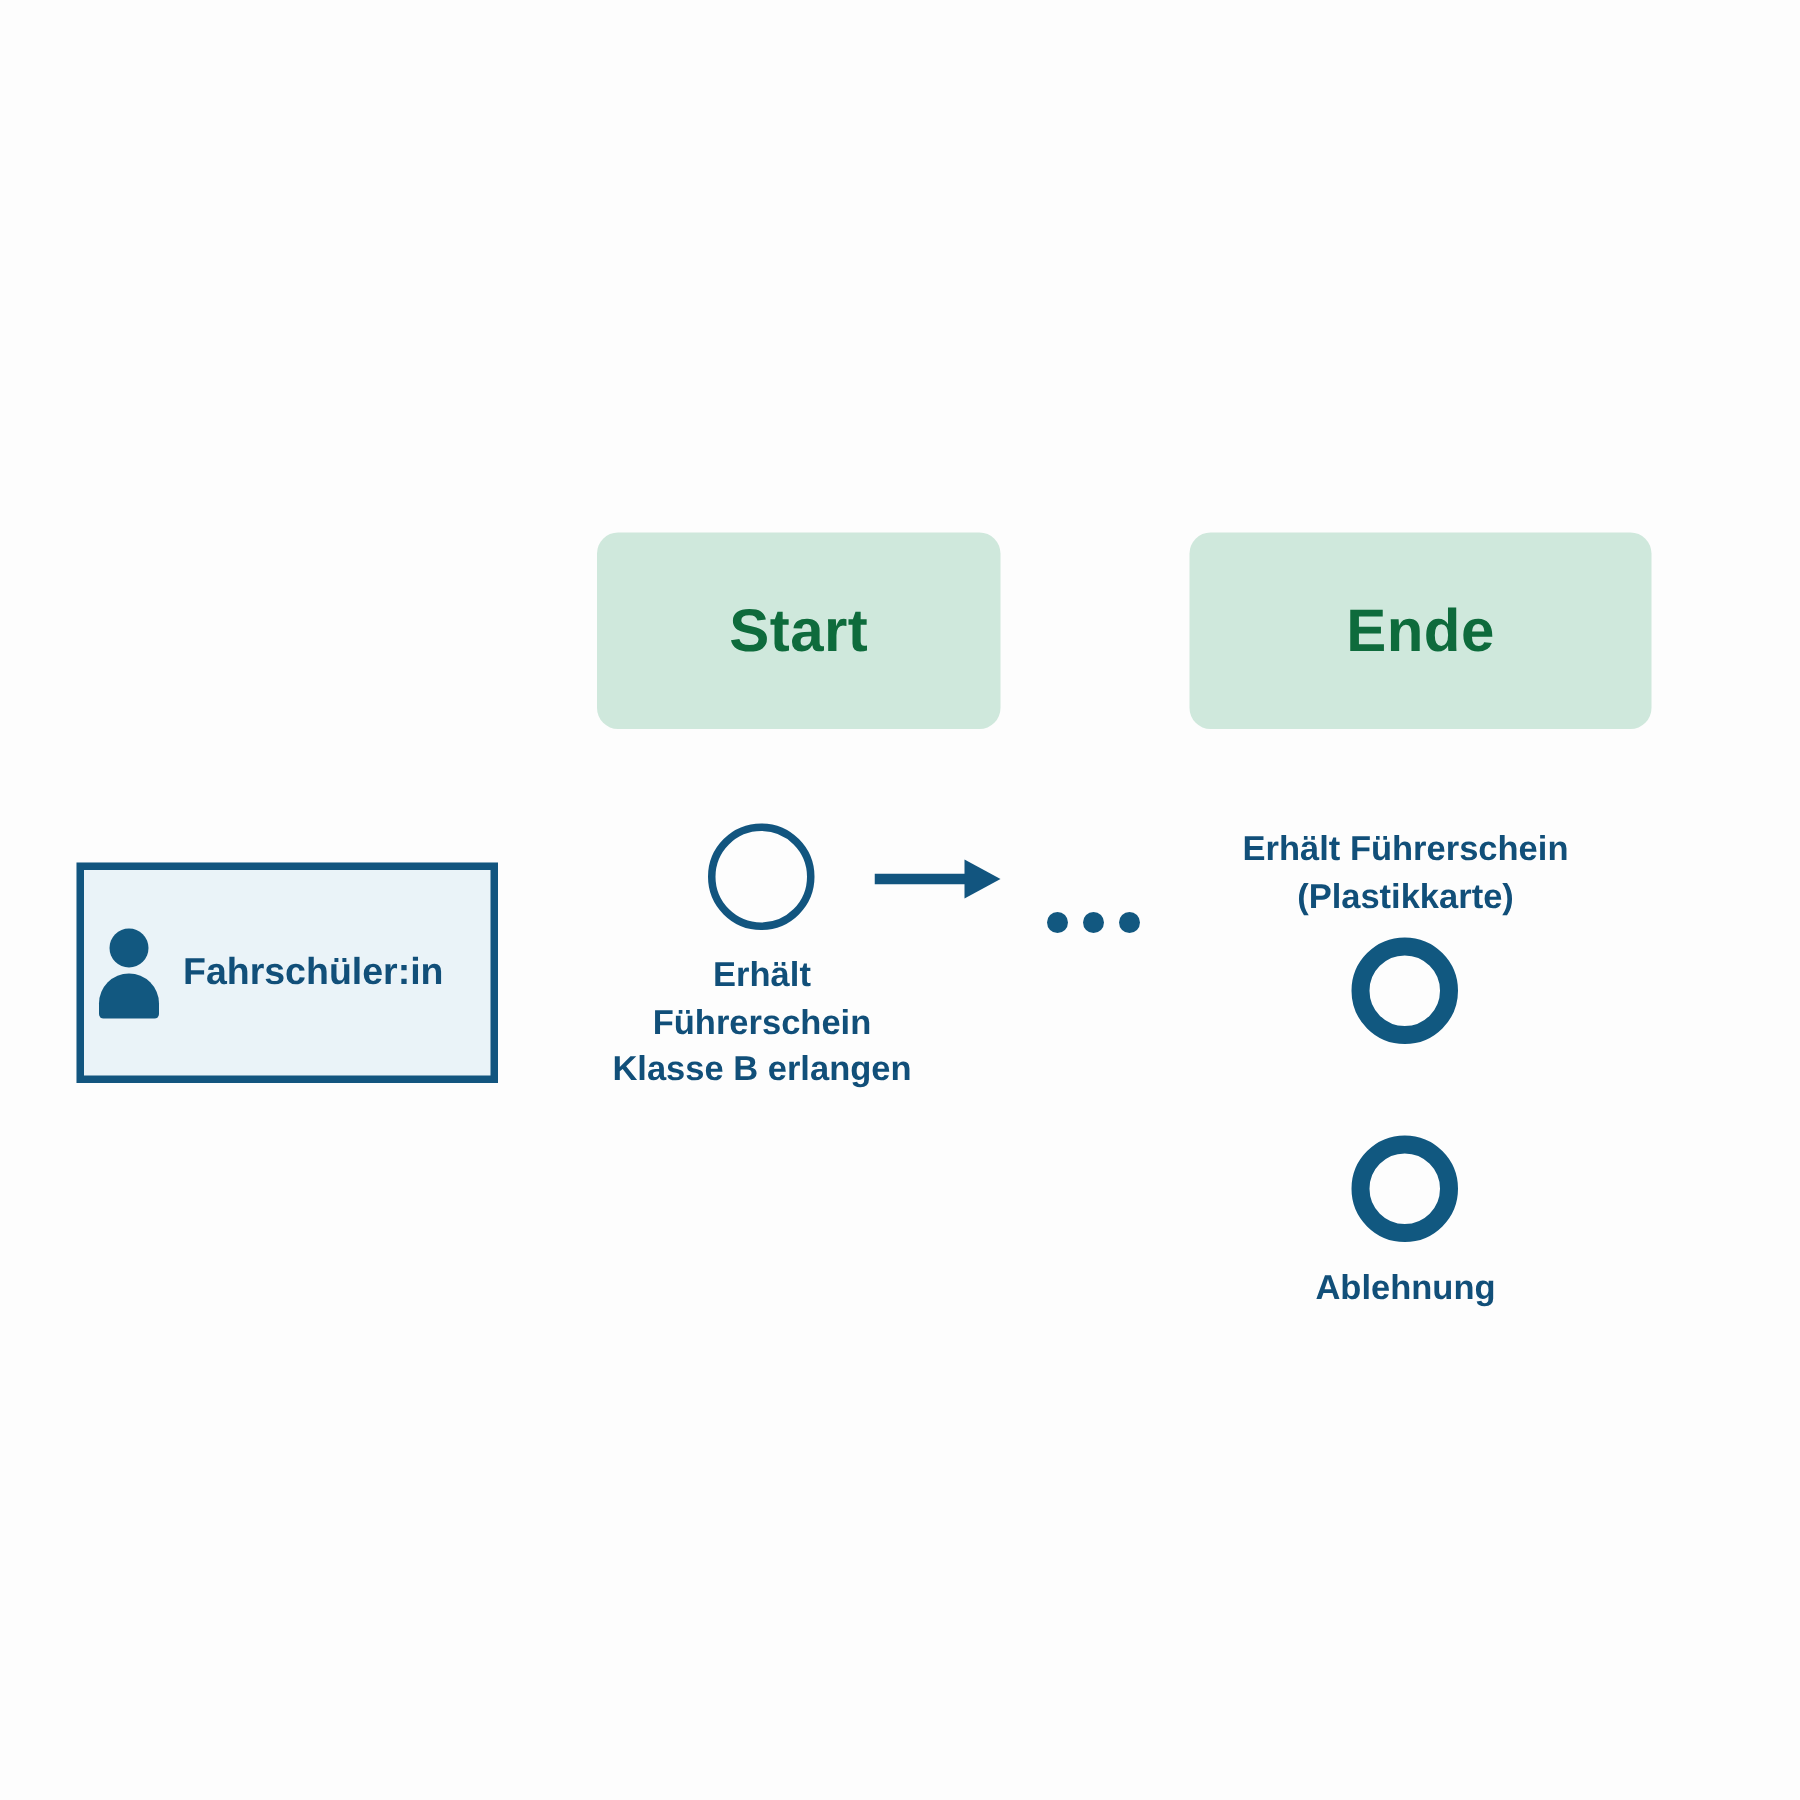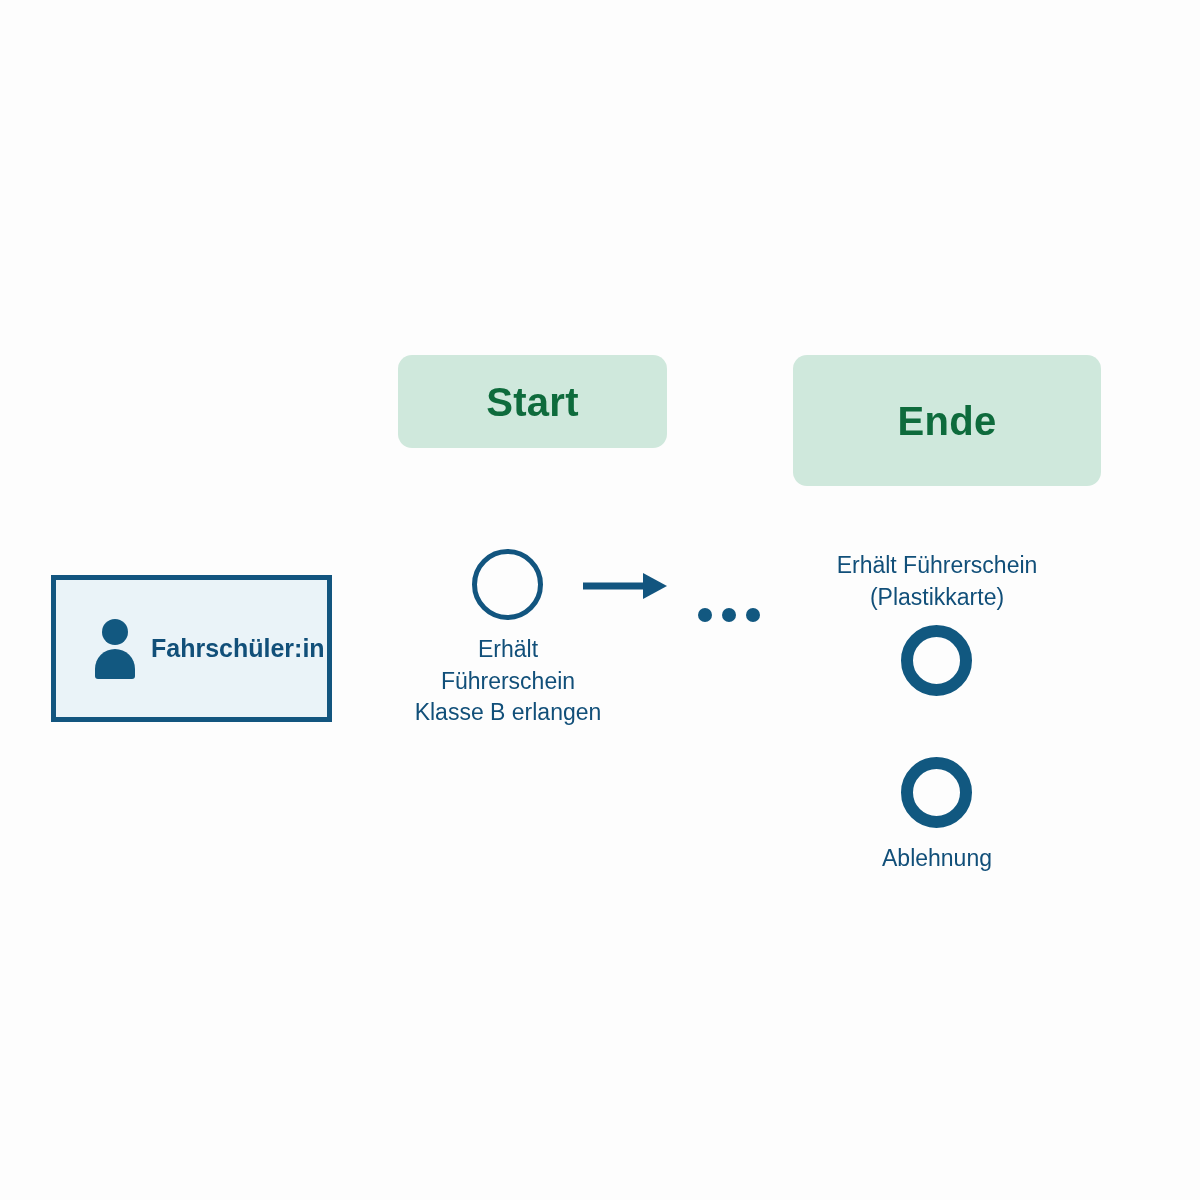--- a/index.html
+++ b/index.html
@@ -25,36 +25,36 @@
     align-items: center;
     justify-content: center;
   }
   .phase-label {
     color: #0e6b3c;
     font-size: 40px;
     font-weight: bold;
     letter-spacing: 0.3px;
     line-height: 1;
   }
-  #phase-start { left: 398px; top: 355px; width: 269px; height: 93px; }
+  #phase-start { left: 398px; top: 355px; width: 269px; height: 131px; }
   #phase-end   { left: 793px; top: 355px; width: 308px; height: 131px; }
 
   
   #participant-box {
     position: absolute;
     left: 51px;
     top: 575px;
     width: 281px;
     height: 147px;
     box-sizing: border-box;
     background: #eaf3f8;
     border: 5px solid #12557f;
     display: flex;
     align-items: center;
-    padding-left: 37px;
+    padding-left: 8px;
   }
   #participant-icon {
     position: relative;
     width: 44px;
     height: 60px;
     flex: 0 0 auto;
     margin-right: 14px;
   }
   #participant-icon .head {
     position: absolute;
@@ -92,21 +92,21 @@
   }
   #event-start     { left: 472px; top: 549px; width: 71px; height: 71px; }
   #event-end-1     { left: 901px; top: 625px; width: 71px; height: 71px; }
   #event-end-2     { left: 901px; top: 757px; width: 71px; height: 71px; }
 
   
   .event-label {
     position: absolute;
     color: #114f79;
     font-size: 23px;
-    font-weight: normal;
+    font-weight: bold;
     line-height: 1.38;
     text-align: center;
     white-space: pre-line;
   }
   #label-start     { left: 358px; top: 634px; width: 300px; }
   #label-end-1     { left: 787px; top: 550px; width: 300px; }
   #label-end-2     { left: 787px; top: 843px; width: 300px; text-align: center; }
 
   
   #flow-arrow {

